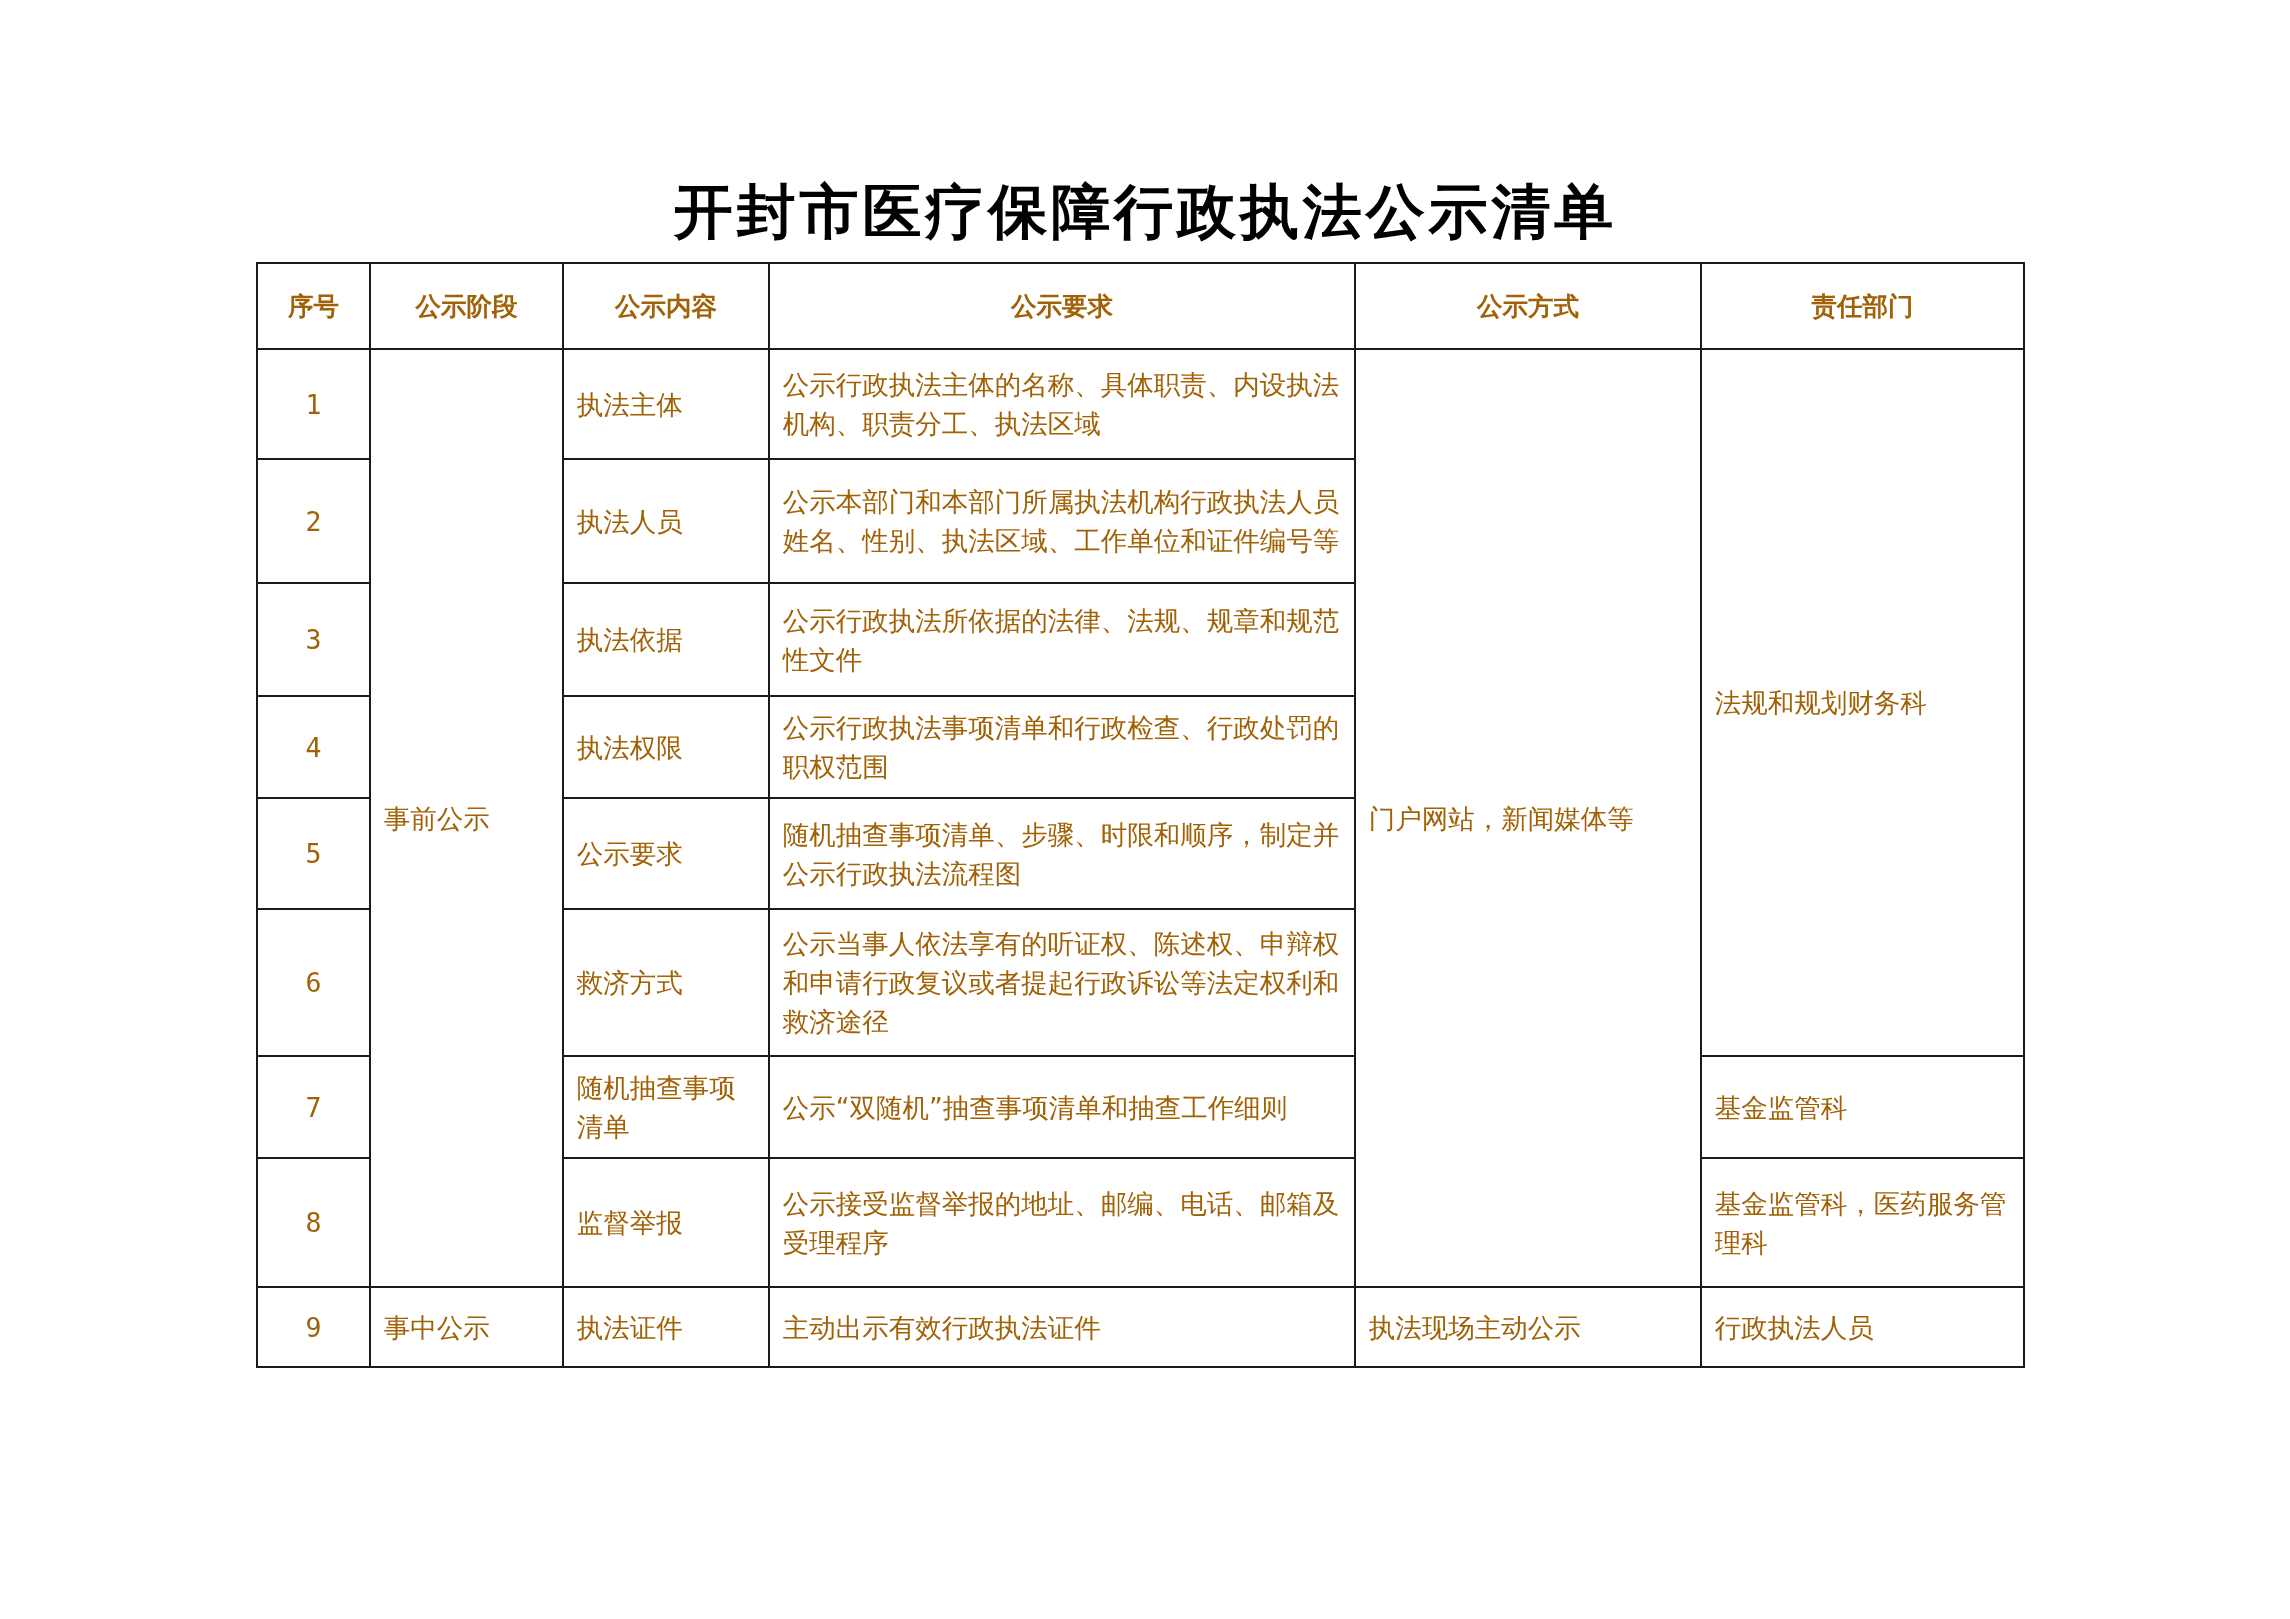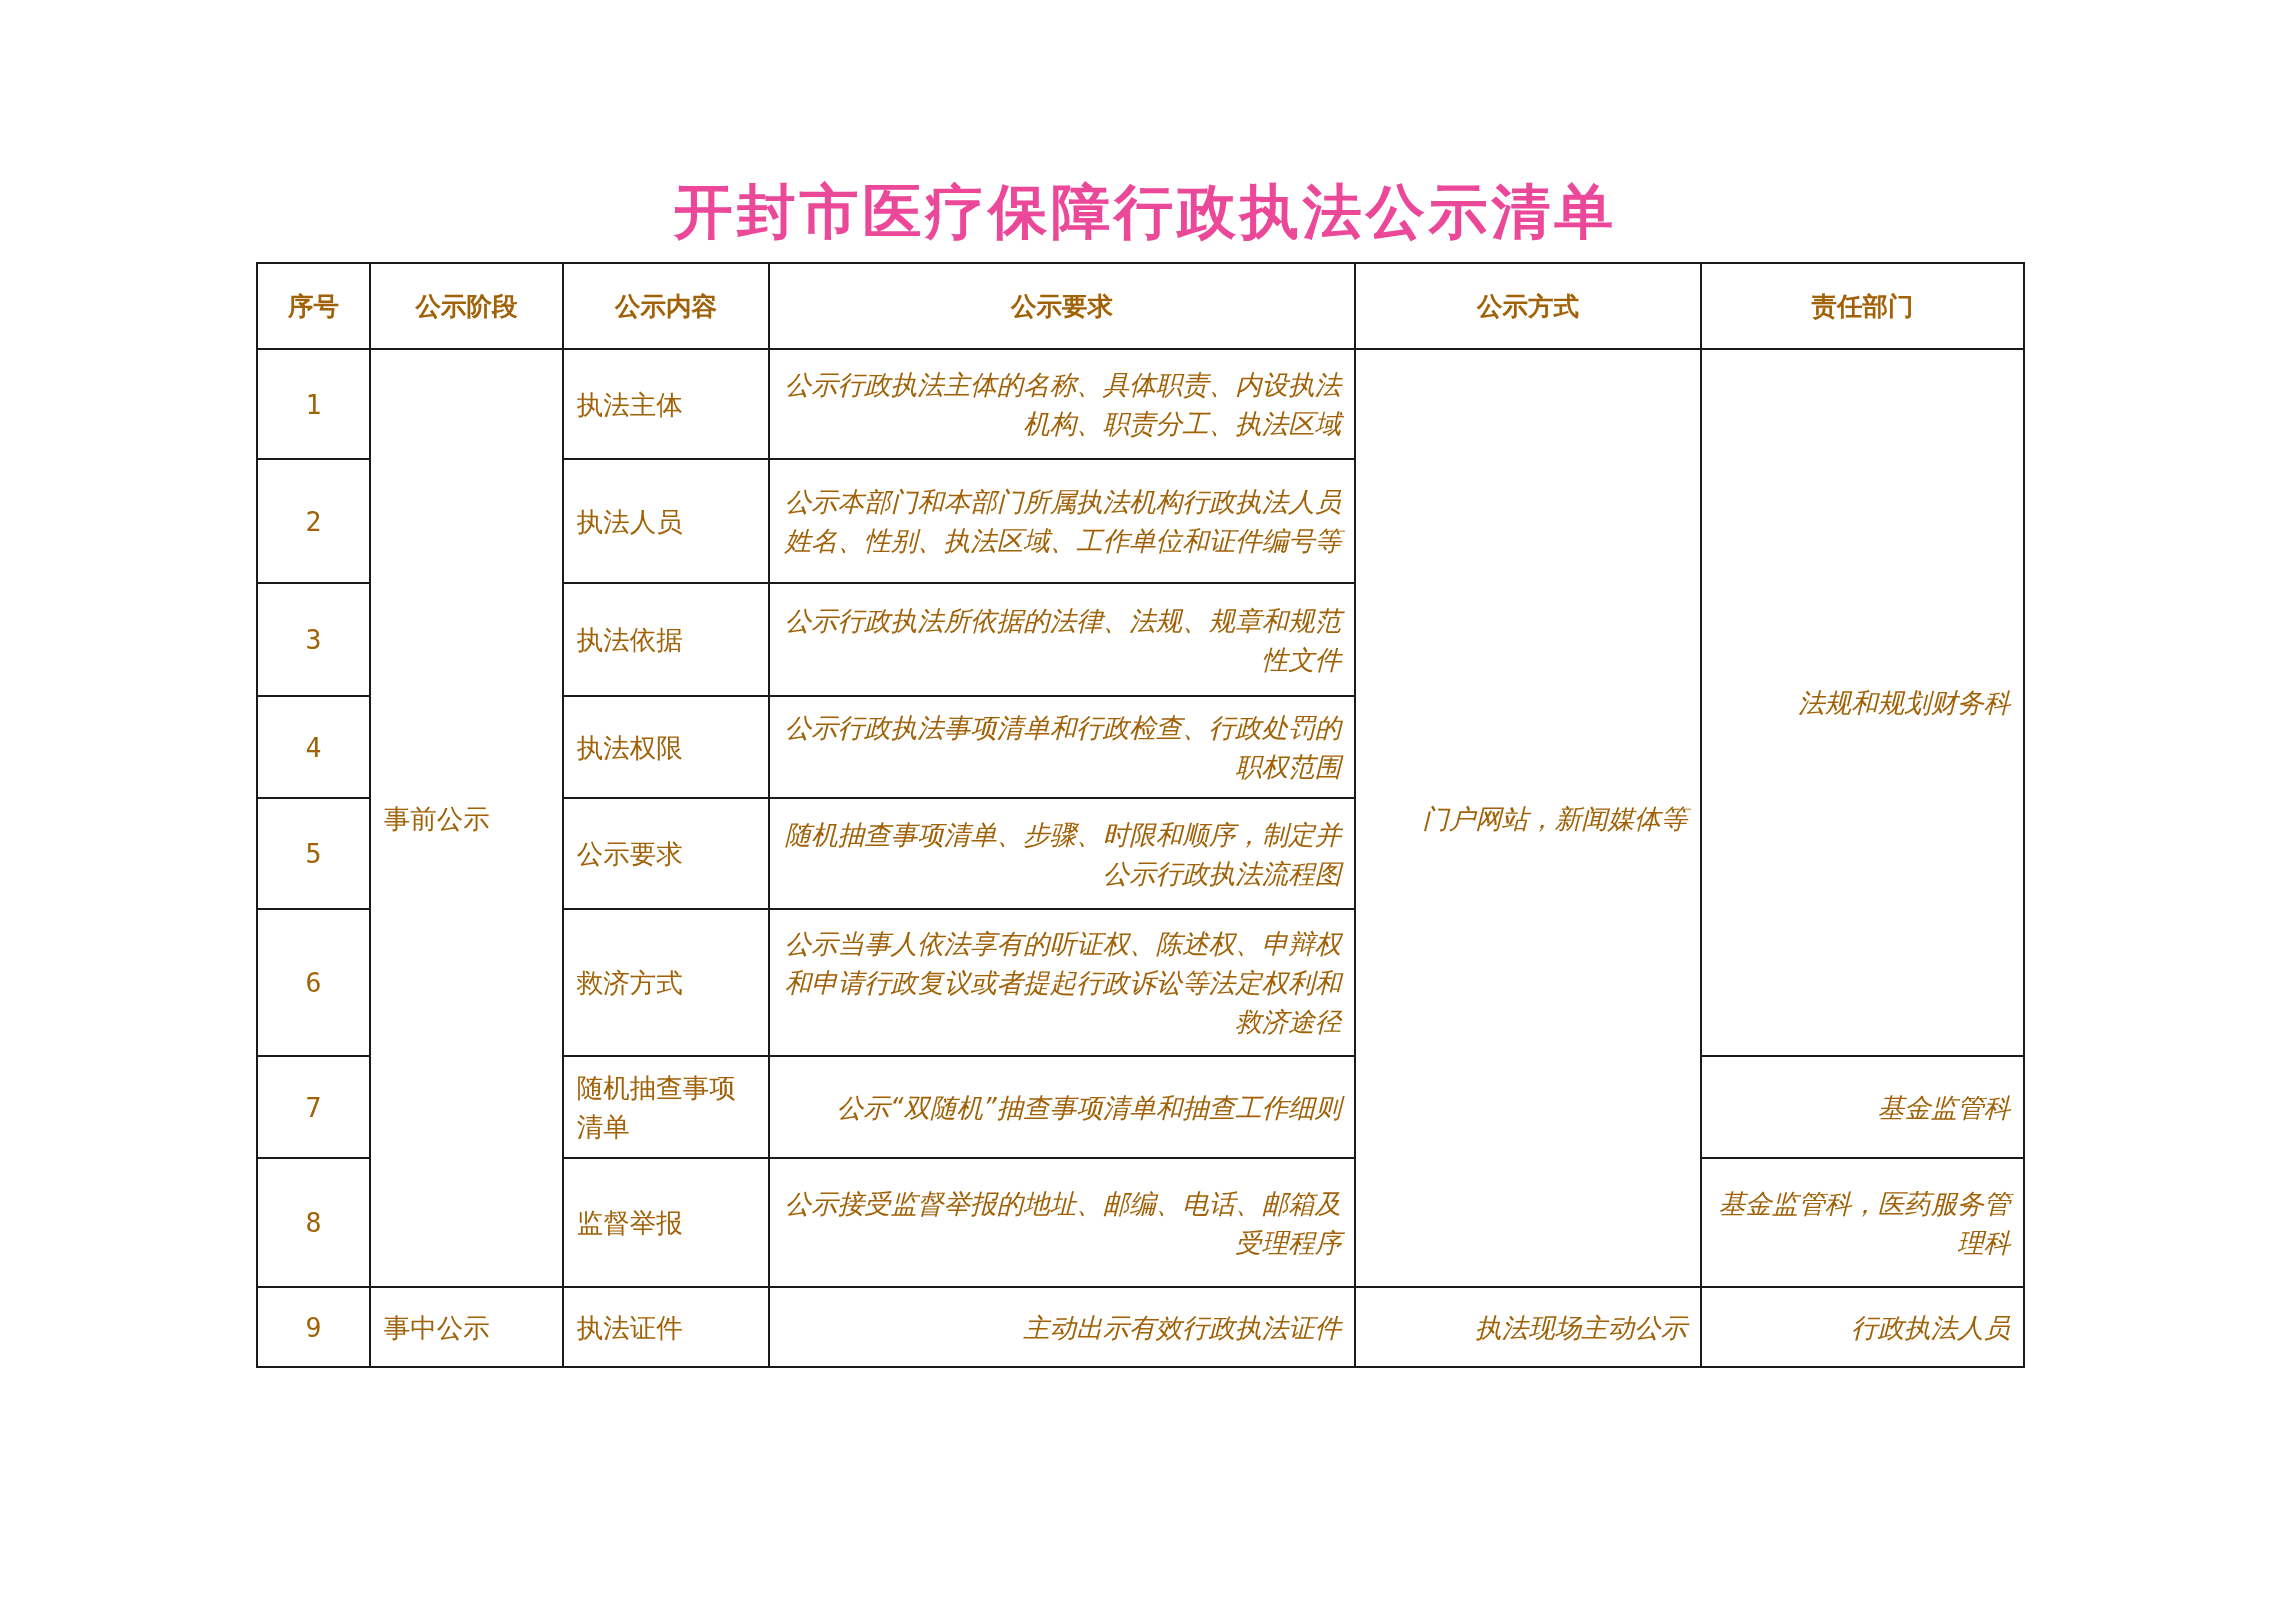--- a/index.html
+++ b/index.html
@@ -1,27 +1,27 @@
 <!DOCTYPE html>
 <html><head>
 <meta charset="utf-8">
 <style>
   html, body { margin: 0; padding: 0; background: #ffffff; }
   body { width: 2291px; height: 1619px; position: relative; overflow: hidden;
          font-family: "DejaVu Sans", "Liberation Sans", sans-serif; color: #111; }
   .title { position: absolute; left: 0; width: 2291px; top: 176px; height: 71px;
            text-align: center; font-family: "DejaVu Serif", "Liberation Serif", serif;
-           font-weight: bold; font-size: 59px; line-height: 71px; color: #ec4899; letter-spacing: 3.9px; }
+           font-weight: bold; font-size: 59px; line-height: 71px; color: #000000; letter-spacing: 3.9px; }
   table.list { position: absolute; left: 256px; top: 262px; border-collapse: collapse;
                table-layout: fixed; width: 1767px; }
   table.list td, table.list th { border: 2px solid #1a1a1a; padding: 0 12.7px; font-size: 26.5px;
                line-height: 39px; vertical-align: middle; box-sizing: border-box; color: #a16207; font-weight: normal; }
   table.list th { text-align: center; font-weight: bold; font-size: 25.5px; }
   .c { text-align: left; }
-  .l { text-align: right; font-style: italic; }
+  .l { text-align: left; }
   .num { font-family: "DejaVu Sans Mono", "Liberation Mono", monospace; font-size: 23.5px; text-align: center; }
   tr.h { height: 86px; }
 </style>
 </head>
 <body>
 
 <div class="title">开封市医疗保障行政执法公示清单</div>
 
 <table class="list">
   <colgroup>

